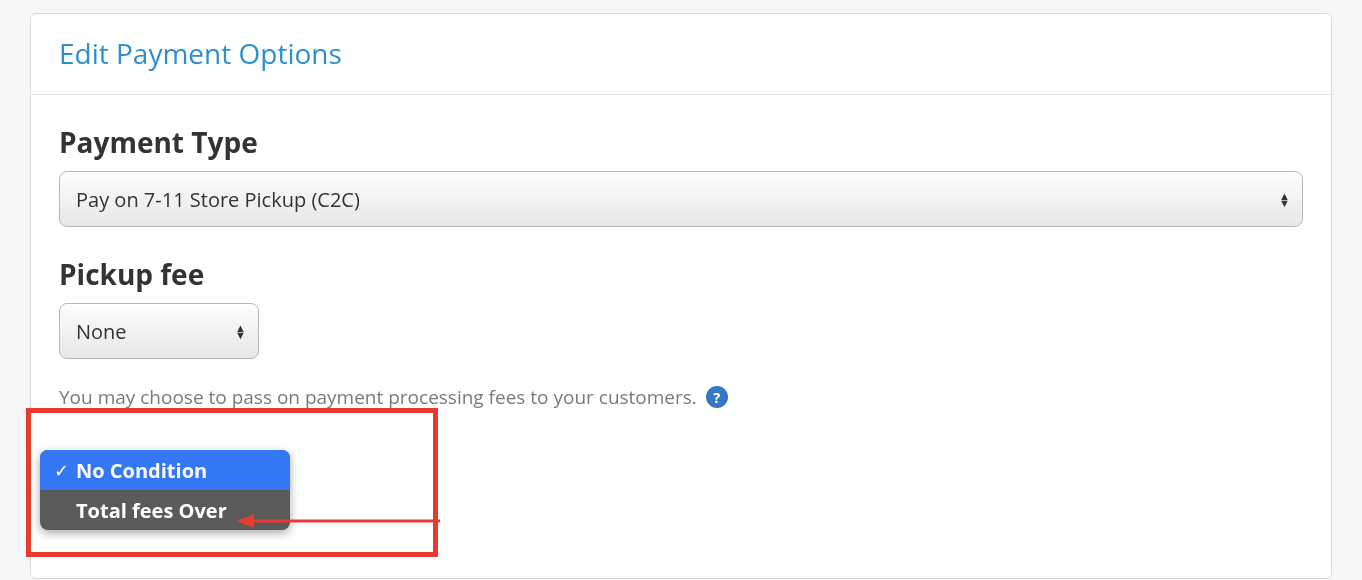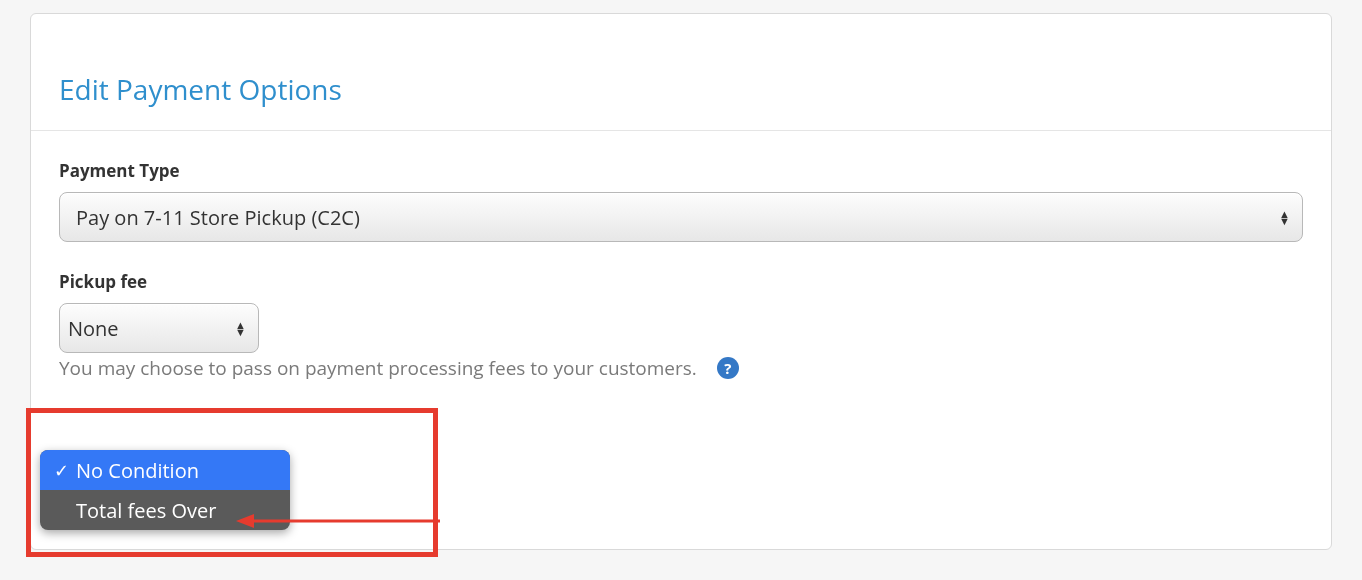--- a/index.html
+++ b/index.html
@@ -21,66 +21,65 @@
     border-radius: 6px;
   }
   .panel-heading {
     padding: 20px 28px 22px 28px;
     border-bottom: 1px solid #e5e5e5;
   }
   .panel-heading h2 {
     font-size: 28px;
     font-weight: 400;
     color: #2f8fcd;
-    margin-top: 36px;
   }
   .panel-body {
     padding: 28px 28px 60px 28px;
   }
   .field-label {
-    font-size: 17px;
+    font-size: 28px;
     font-weight: 700;
     color: #333;
     margin-bottom: 10px;
   }
   .field-group { margin-bottom: 28px; }
   .field-group.last { margin-bottom: 0; }
 
   .select-wide, .select-small {
     display: flex;
     align-items: center;
     justify-content: space-between;
-    height: 50px;
+    height: 56px;
     border: 1px solid #b8b8b8;
     border-radius: 8px;
     background: linear-gradient(to bottom, #fdfdfd 0%, #e7e7e7 100%);
     padding: 0 12px 0 16px;
     font-size: 20px;
     color: #333;
     cursor: pointer;
     box-shadow: inset 0 1px 0 #fff;
   }
   .select-wide { width: 100%; }
-  .select-small { width: 200px; padding-left: 8px; }
+  .select-small { width: 200px; }
 
   .spin-arrows {
     display: flex;
     flex-direction: column;
     line-height: 7px;
     font-size: 11px;
     color: #333;
   }
 
   .helper-row {
-    margin-top: 2px;
+    margin-top: 25px;
     font-size: 19px;
     color: #7a7a7a;
     display: flex;
     align-items: center;
-    gap: 20px;
+    gap: 9px;
   }
   .help-badge {
     display: inline-flex;
     align-items: center;
     justify-content: center;
     width: 22px;
     height: 22px;
     border-radius: 50%;
     background: #3478c6;
     color: #fff;
@@ -112,21 +111,21 @@
   }
   .dropdown-item.selected {
     background: #3478f6;
   }
   .dropdown-check {
     width: 22px;
     display: inline-flex;
     justify-content: flex-start;
     font-size: 18px;
   }
-  .dropdown-item .label { flex: 1; }
+  .dropdown-item .label { flex: 1; font-weight: bold; }
 
   
   .anno-box {
     position: absolute;
     left: 26px;
     top: 408px;
     width: 412px;
     height: 149px;
     border: 5px solid #e63b2e;
     z-index: 5;

